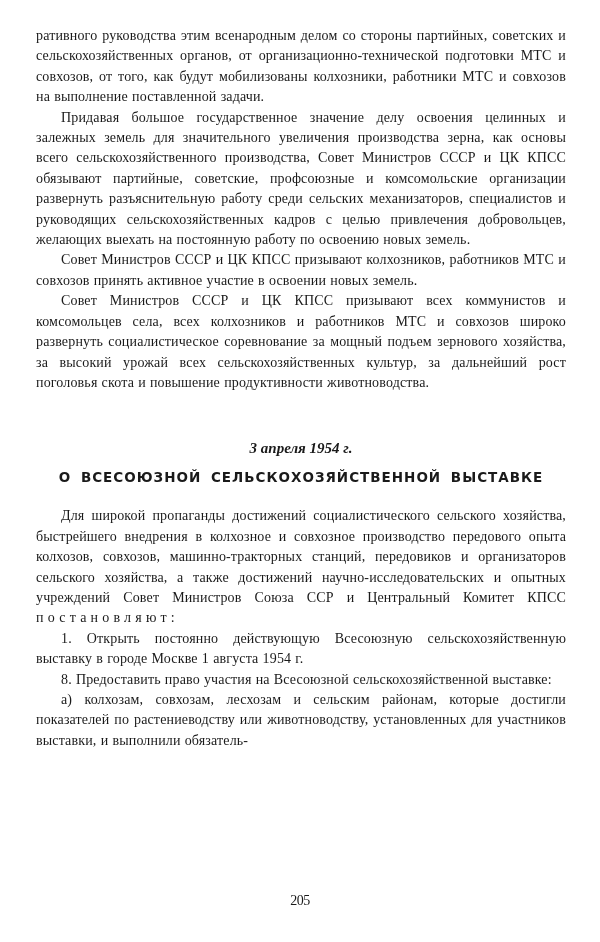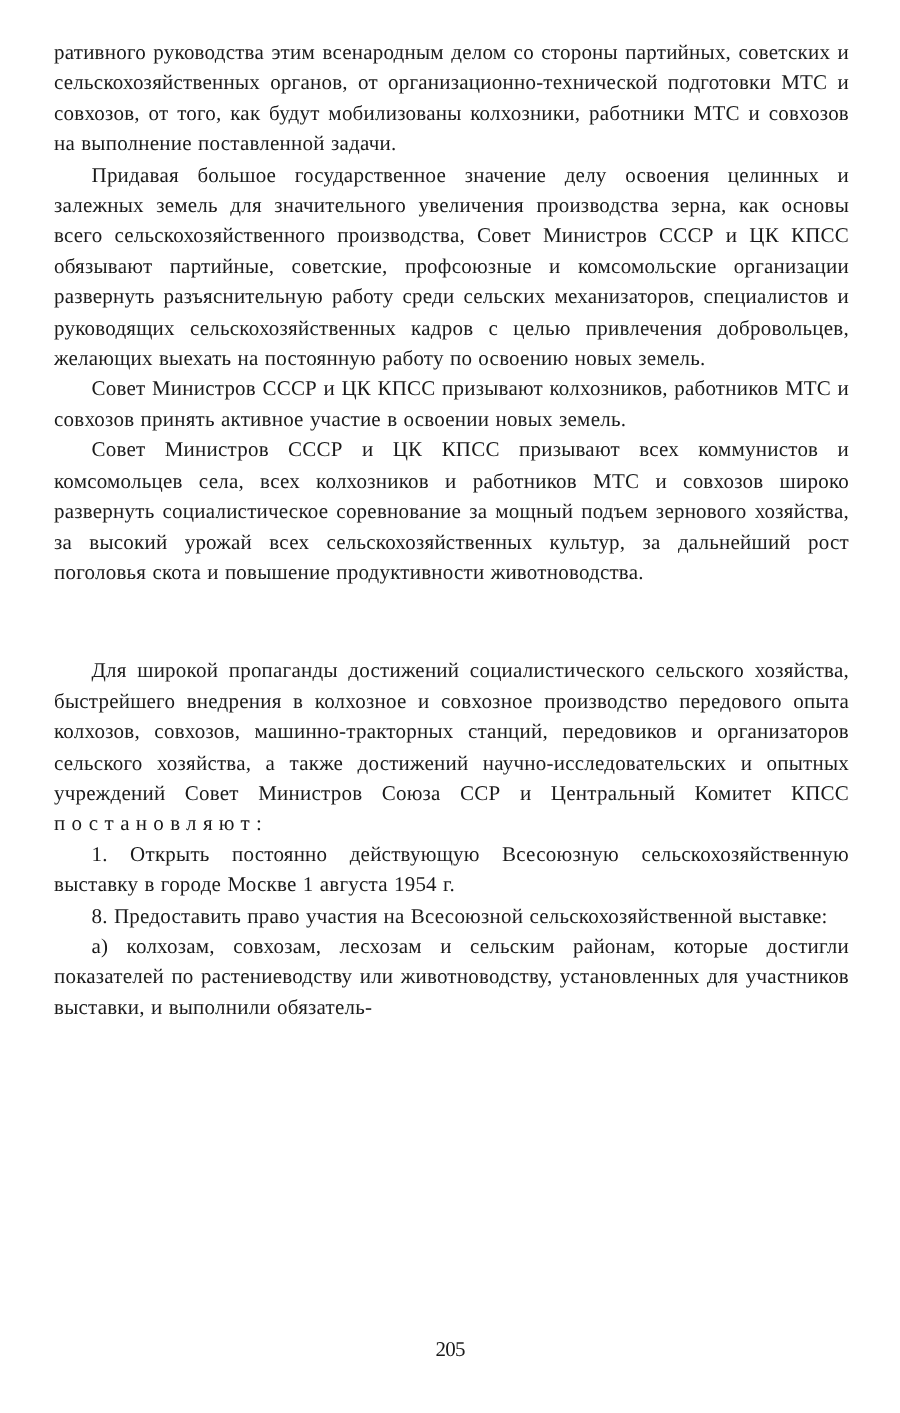--- a/index.html
+++ b/index.html
@@ -80,20 +80,22 @@
 </head>
 <body>
 
 <div class="page">
   <p class="para noindent">ративного руководства этим всенародным делом со стороны партийных, советских и сельскохозяйственных органов, от организационно-технической подготовки МТС и совхозов, от того, как будут мобилизованы колхозники, работники МТС и совхозов на выполнение поставленной задачи.</p>
   <p class="para">Придавая большое государственное значение делу освоения целинных и залежных земель для значительного увеличения производства зерна, как основы всего сельскохозяйственного производства, Совет Министров СССР и ЦК КПСС обязывают партийные, советские, профсоюзные и комсомольские организации развернуть разъяснительную работу среди сельских механизаторов, специалистов и руководящих сельскохозяйственных кадров с целью привлечения добровольцев, желающих выехать на постоянную работу по освоению новых земель.</p>
   <p class="para">Совет Министров СССР и ЦК КПСС призывают колхозников, работников МТС и совхозов принять активное участие в освоении новых земель.</p>
   <p class="para">Совет Министров СССР и ЦК КПСС призывают всех коммунистов и комсомольцев села, всех колхозников и работников МТС и совхозов широко развернуть социалистическое соревнование за мощный подъем зернового хозяйства, за высокий урожай всех сельскохозяйственных культур, за дальнейший рост поголовья скота и повышение продуктивности животноводства.</p>
 
   <div class="heading-block">
+    <p class="h-date">3 апреля 1954 г.</p>
+    <p class="h-sub">О ВСЕСОЮЗНОЙ СЕЛЬСКОХОЗЯЙСТВЕННОЙ ВЫСТАВКЕ</p>
   </div>
 
   <p class="para"><span>Для широкой пропаганды достижений социалистического сельского хозяйства, быстрейшего внедрения в колхозное и совхозное производство передового опыта колхозов, совхозов, машинно-тракторных станций, передовиков и организаторов сельского хозяйства, а также достижений научно-исследовательских и опытных учреждений Совет Министров Союза ССР и Центральный Комитет КПСС</span> <span class="spaced">постановляют</span><span>:</span></p>
   <p class="para">1. Открыть постоянно действующую Всесоюзную сельскохозяйственную выставку в городе Москве 1 августа 1954 г.</p>
   <p class="para">8. Предоставить право участия на Всесоюзной сельскохозяйственной выставке:</p>
   <p class="para">а) колхозам, совхозам, лесхозам и сельским районам, которые достигли показателей по растениеводству или животноводству, установленных для участников выставки, и выполнили обязатель-</p>
 </div>
 
 <div class="page-number">205</div>
 

